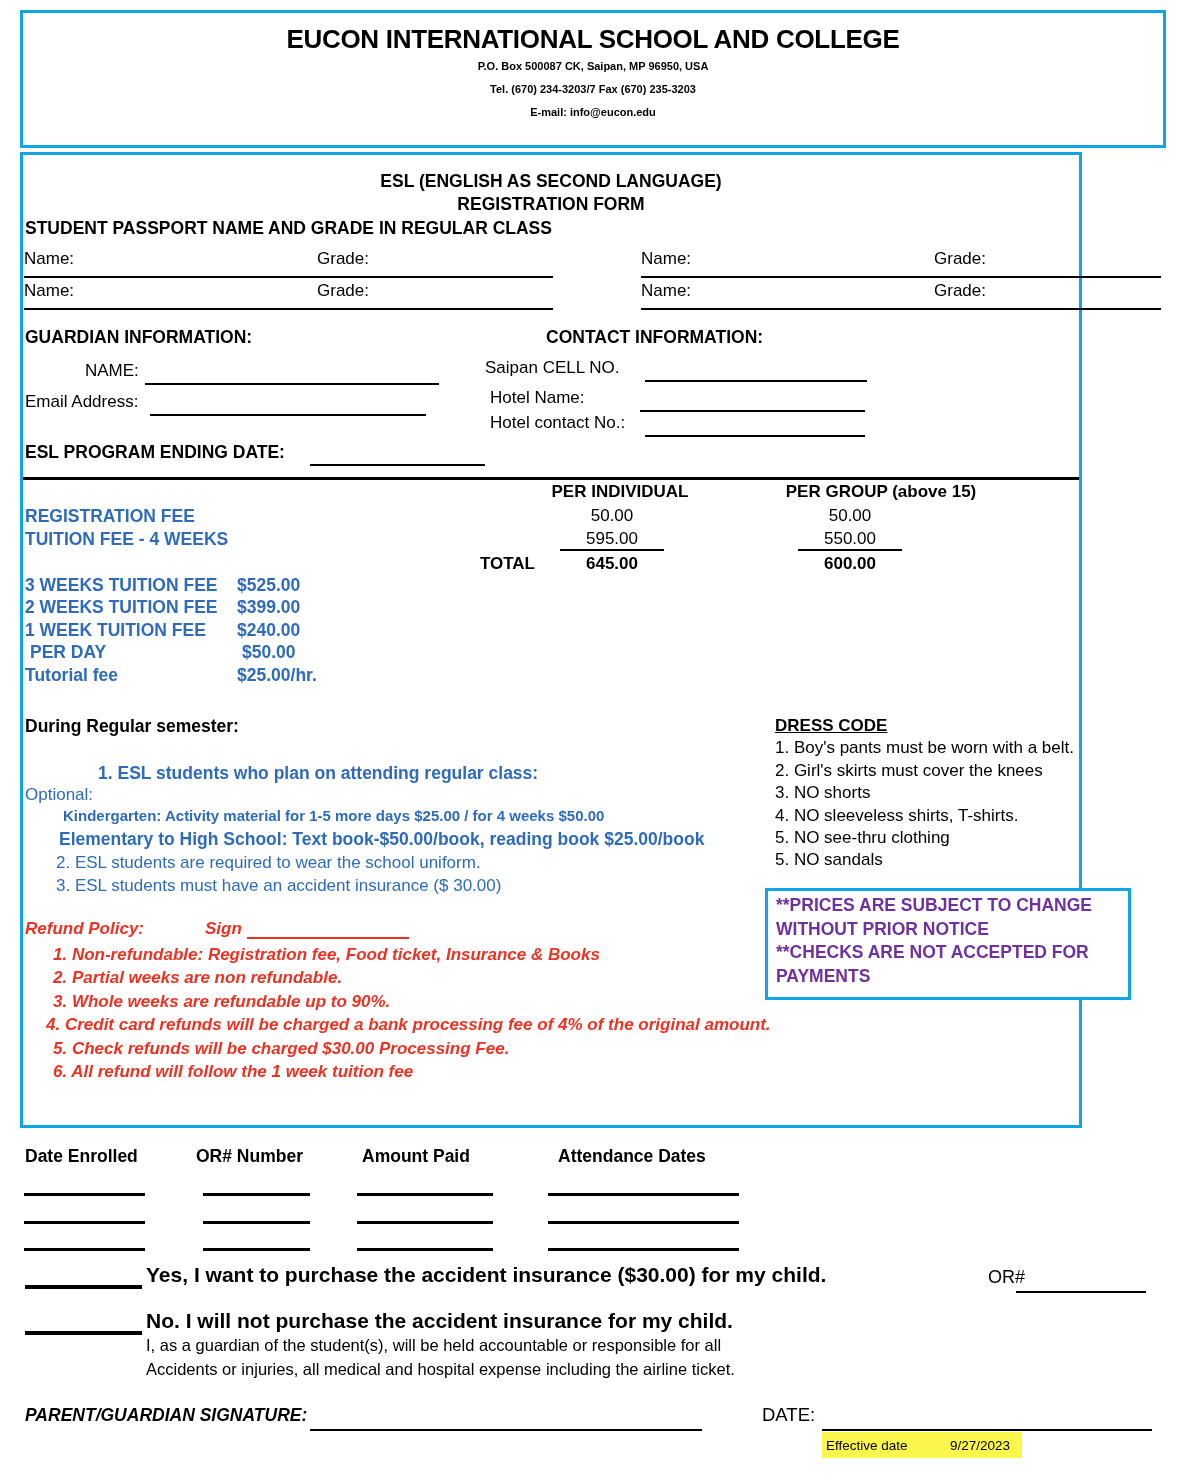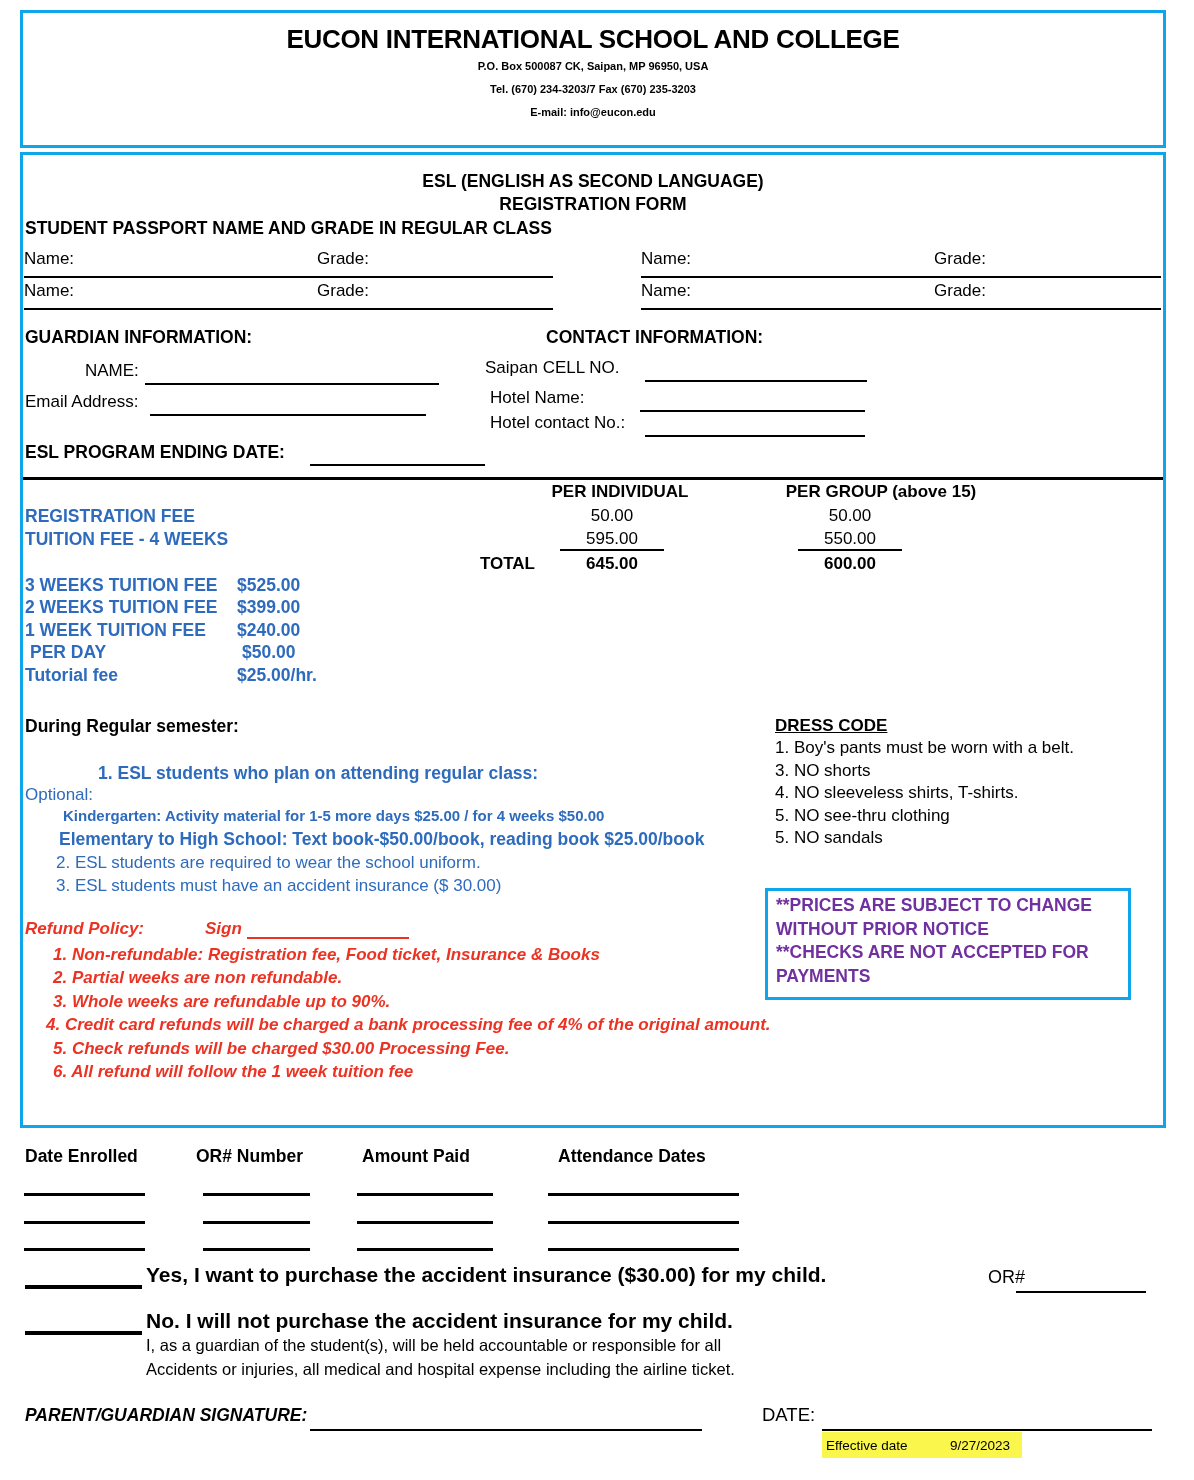--- a/index.html
+++ b/index.html
@@ -8,21 +8,21 @@
   .box{position:absolute;box-sizing:border-box;border:3px solid #0ea5e9;background:#fff;}
   .abs{position:absolute;}
   .b{font-weight:bold;}
   .i{font-style:italic;}
   .ctr{text-align:center;}
   .rt{text-align:right;}
   .blue{color:#2e6bbd;}
   .header-box{left:20px;top:10px;width:1146px;height:138px;text-align:center;}
   .school-name{font-size:26px;font-weight:bold;margin-top:11px;letter-spacing:-0.3px;}
   .hline{font-size:11px;font-weight:bold;line-height:23px;}
-  .main-box{left:20px;top:152px;width:1146px;height:976px;}
+  .main-box{left:20px;top:152px;width:1062px;height:976px;}
   .ngrow{position:absolute;height:27px;border-bottom:2px solid #000;}
   .ng-grade{position:absolute;left:293px;top:0;}
   .blankA{position:absolute;left:60px;width:230px;top:0;bottom:0;}
   .blankB{position:absolute;left:352px;right:2px;top:0;bottom:0;}
   .fieldline{position:absolute;border-bottom:2px solid #000;height:22px;}
   .hr{position:absolute;background:#000;}
   .colhdr{position:absolute;width:200px;text-align:center;font-weight:bold;}
   .colval{position:absolute;width:200px;text-align:center;}
   .numline{display:inline-block;width:104px;border-bottom:2px solid #000;}
   .feerow{height:22.4px;font-weight:bold;}
@@ -136,20 +136,21 @@
     <div class="abs b blue" style="left:33px;top:608px;font-size:17.5px;margin-left:42px;">1. ESL students who plan on attending regular class:</div>
     <div class="abs blue" style="left:2px;top:630px;">Optional:</div>
     <div class="abs b blue" style="left:40px;top:652px;font-size:15px;">Kindergarten:  Activity material for 1-5 more days $25.00 / for 4 weeks $50.00</div>
     <div class="abs b blue" style="left:36px;top:674px;font-size:17.5px;">Elementary to High School: Text book-$50.00/book, reading book $25.00/book</div>
     <div class="abs blue" style="left:33px;top:698px;">2. ESL students are required to wear the school uniform.</div>
     <div class="abs blue" style="left:33px;top:721px;">3. ESL students must have an accident insurance ($ 30.00)</div>
 
     <div class="abs" style="left:752px;top:561px;width:380px;">
       <div class="dc-title">DRESS CODE</div>
       <div class="dc-item">1. Boy's pants must be worn with a belt.</div>
+      <div class="dc-item">2. Girl's skirts must cover the knees</div>
       <div class="dc-item">3. NO shorts</div>
       <div class="dc-item">4. NO sleeveless shirts, T-shirts.</div>
       <div class="dc-item">5. NO see-thru clothing</div>
       <div class="dc-item">5. NO sandals</div>
     </div>
 
     <div class="box notice-box">
       <div>**PRICES ARE SUBJECT TO CHANGE WITHOUT PRIOR NOTICE</div>
       <div>**CHECKS ARE NOT ACCEPTED FOR PAYMENTS</div>
     </div>

